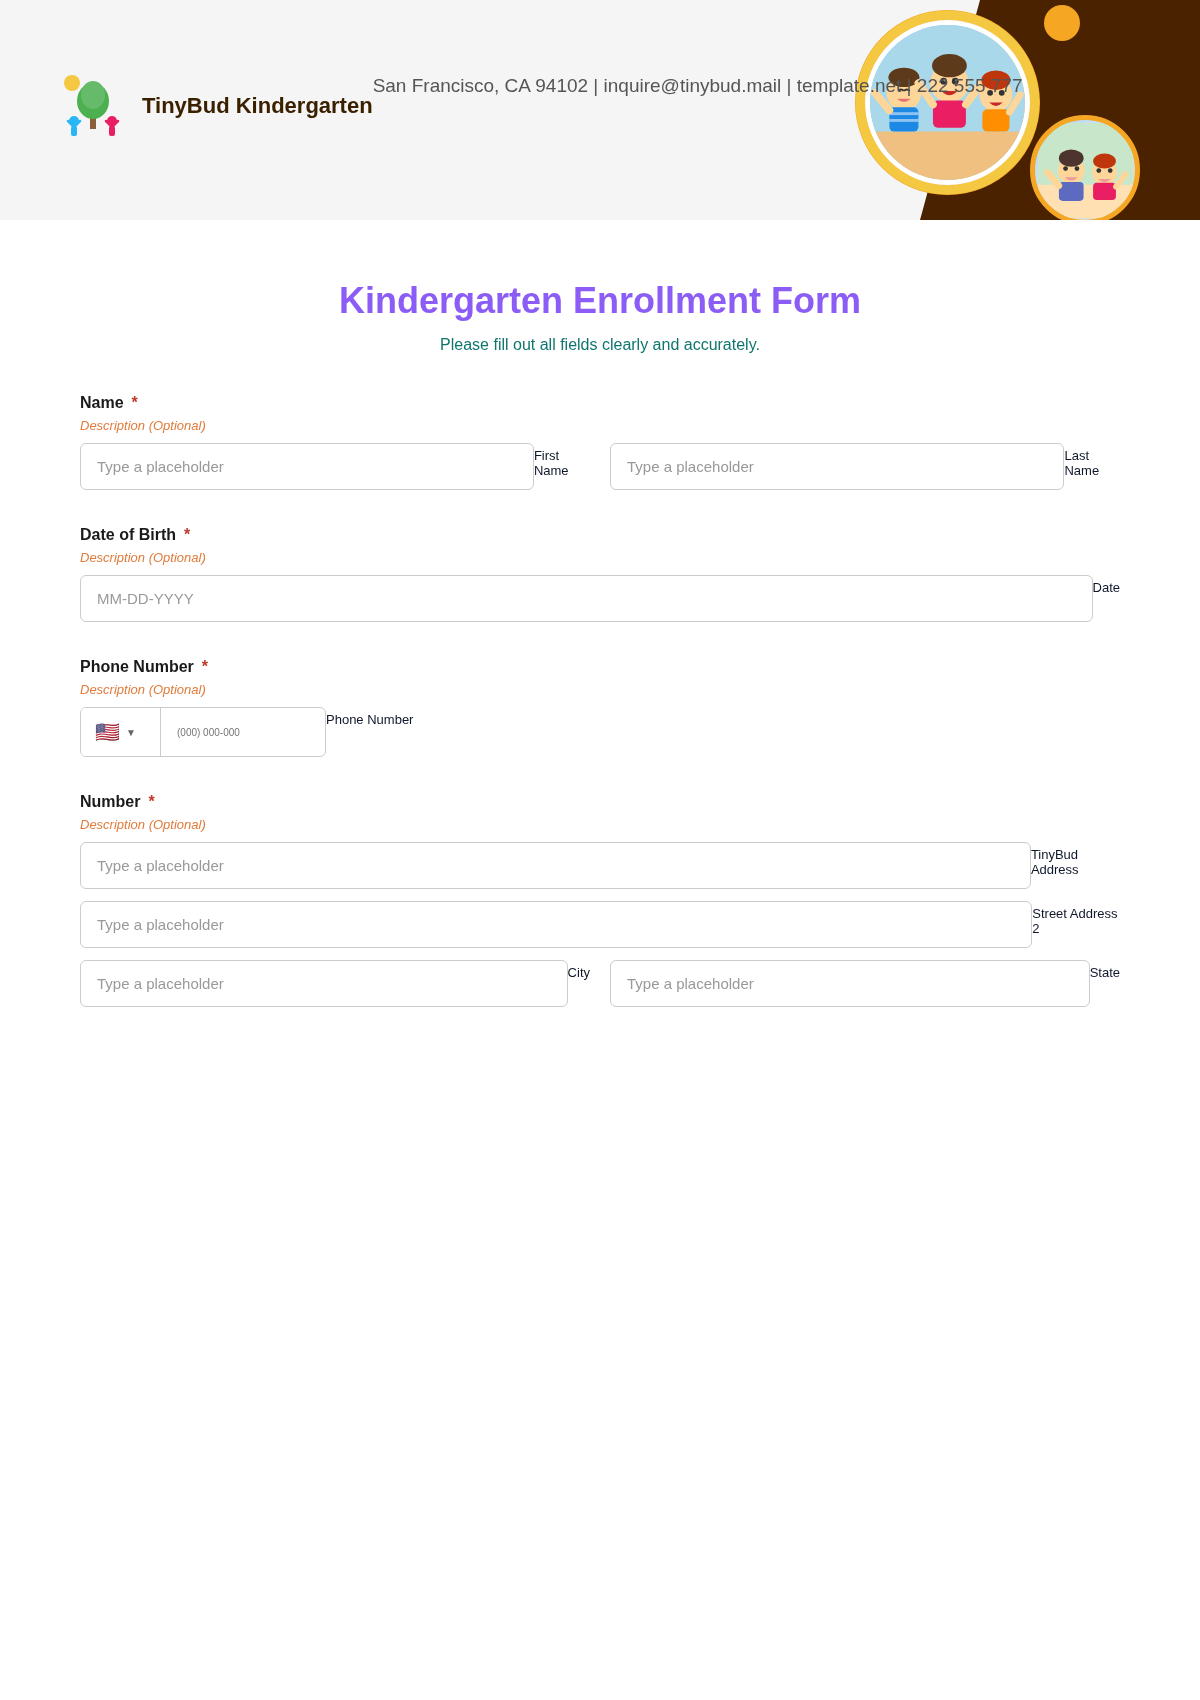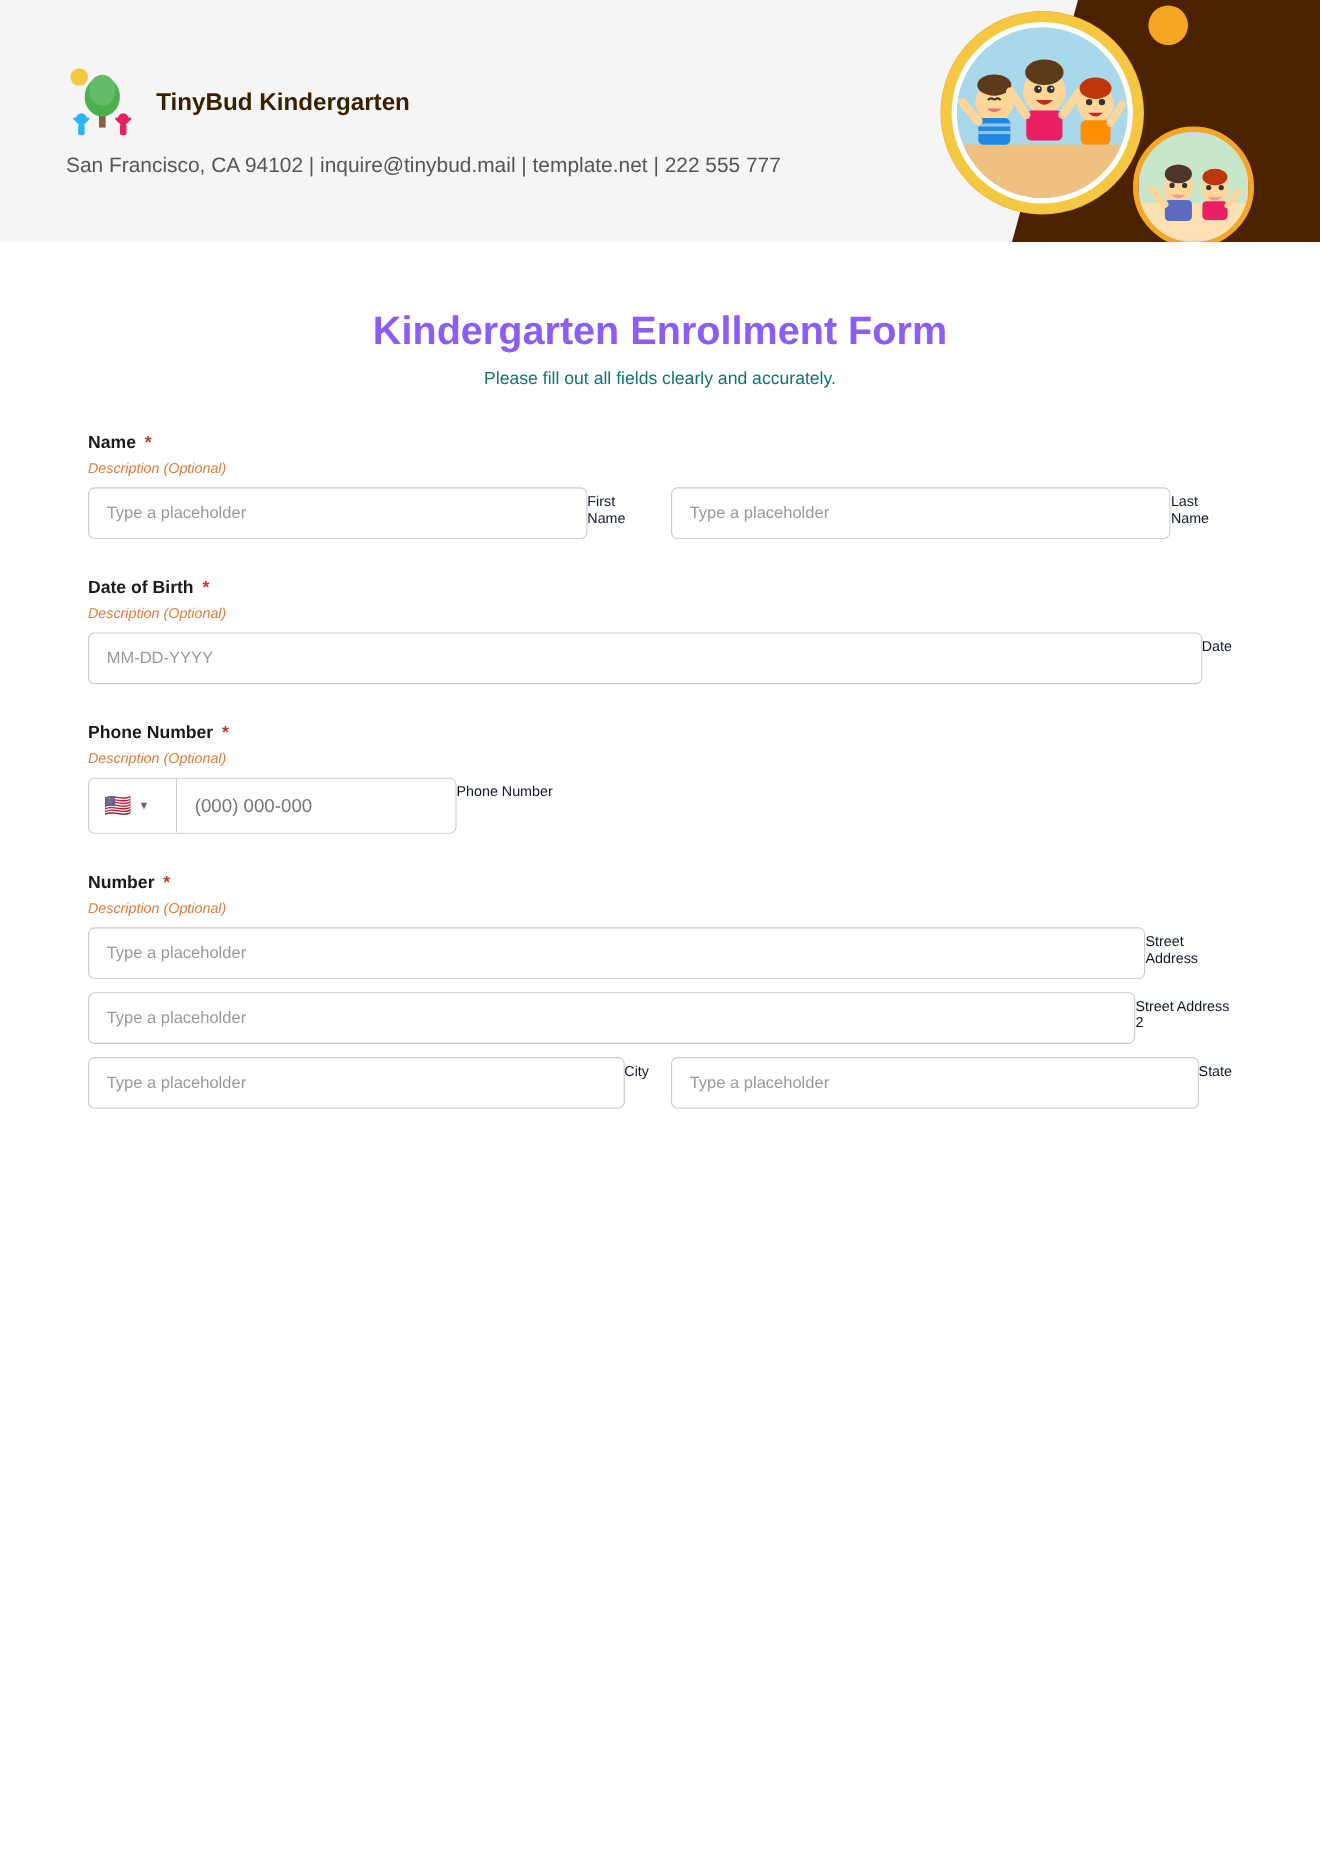--- a/index.html
+++ b/index.html
@@ -23,21 +23,20 @@
       align-items: center;
       justify-content: space-between;
       padding: 20px 60px;
       position: relative;
       overflow: hidden;
       min-height: 220px;
     }
 
     .header-left {
       display: flex;
-      flex-direction: column;
       z-index: 2;
     }
 
     .logo-area {
       display: flex;
       align-items: center;
       gap: 12px;
       margin-bottom: 8px;
     }
 
@@ -257,21 +256,21 @@
     }
 
     .chevron-down {
       font-size: 10px;
       color: #666;
     }
 
     .phone-input {
       border: none;
       padding: 14px 16px;
-      font-size: 17px;
+      font-size: 10px;
       color: #be185d;
       background: #fff;
       outline: none;
       flex: 1;
     }
   </style>
 </head>
 <body>
 
 <header class="header">
@@ -442,21 +441,21 @@
 
   <div class="field-group">
     <div class="field-label">
       <span>Number</span>
       <span class="required-star">*</span>
     </div>
     <div class="field-description">Description (Optional)</div>
 
     <div class="field-col" style="margin-bottom: 12px;">
       <input class="form-input" type="text" placeholder="Type a placeholder" style="">
-      <span class="field-sublabel">Street Address</span>
+      <span class="field-sublabel">TinyBud Address</span>
     </div>
 
     <div class="field-col" style="margin-bottom: 12px;">
       <input class="form-input" type="text" placeholder="Type a placeholder" style="">
       <span class="field-sublabel">Street Address 2</span>
     </div>
 
     <div class="field-row">
       <div class="field-col">
         <input class="form-input" type="text" placeholder="Type a placeholder" style="">

